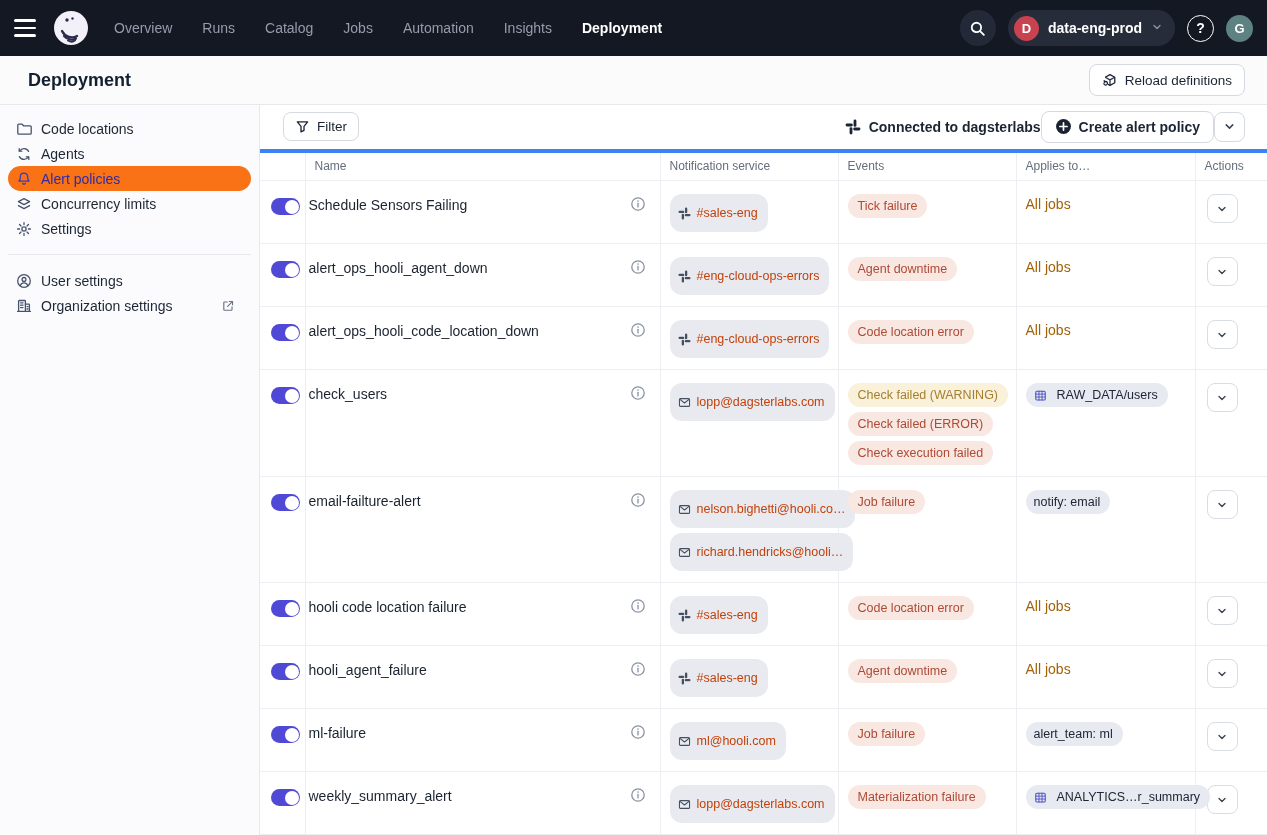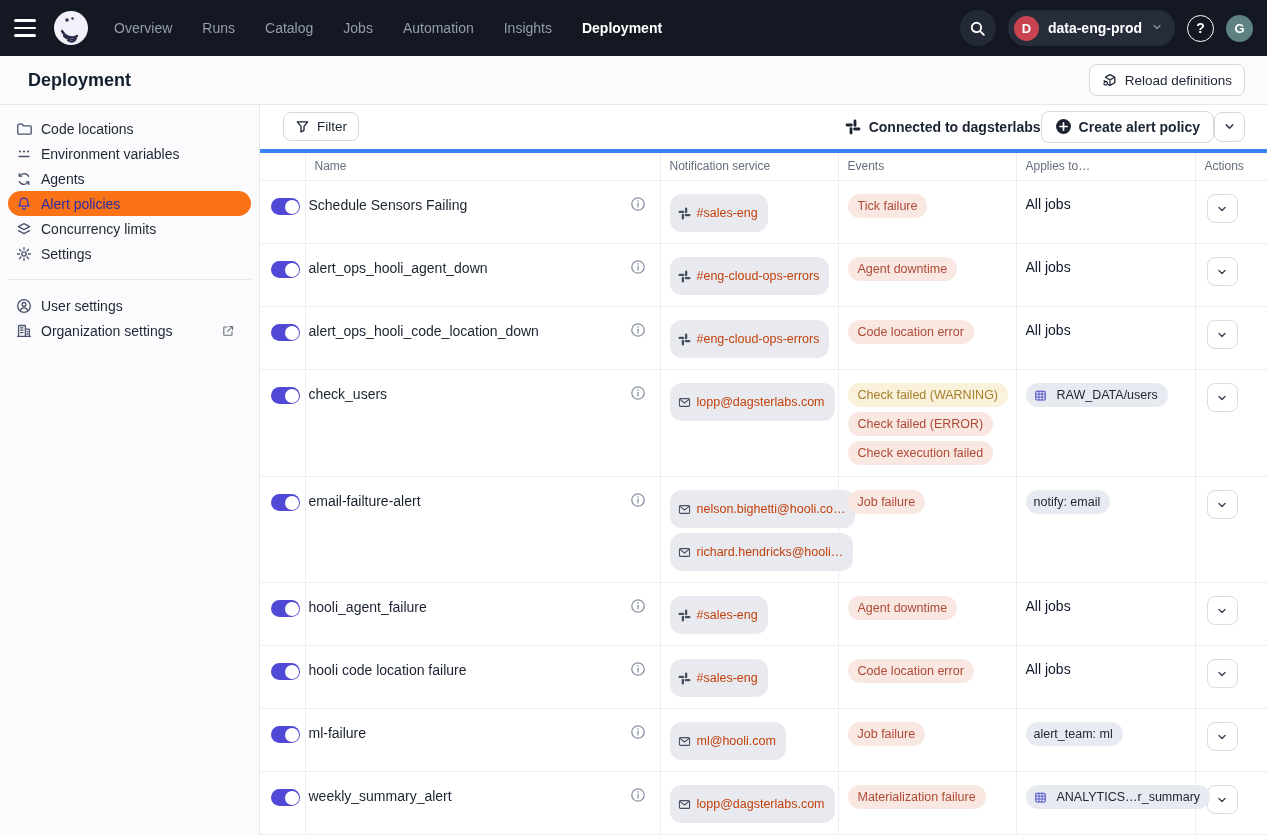--- a/index.html
+++ b/index.html
@@ -62,21 +62,21 @@
   .info-icon { margin-left:auto; color:#8A93A2; cursor:pointer; flex-shrink:0; display:flex; }
   .cell-pills { padding:13px 10px 11px 9px; }
   .pill-stack { display:flex; flex-direction:column; gap:5px; align-items:flex-start; }
   .svc-pill { display:inline-flex; align-items:center; gap:6px; height:38px; padding:0 10px 0 8px; background:#E8EAEF; border-radius:12px; font-size:12.5px; color:#c2410c; white-space:nowrap; }
   .svc-pill .pi { color:#454F5F; display:flex; }
   .evt-pill { display:inline-flex; align-items:center; height:24px; padding:12px 10px; border-radius:12px; font-size:12.5px; white-space:nowrap; }
   .evt-red { background:#F9E7E2; color:#AE4A35; }
   .evt-amber { background:#FAF1DB; color:#A57F2E; }
   .apl-pill { display:inline-flex; align-items:center; gap:10px; height:24px; padding:0 10px 0 8px; background:#E8EAF2; border-radius:12px; font-size:12.5px; color:#202735; white-space:nowrap; }
   .apl-pill .pi { color:#4A50C2; display:flex; }
-  .apl-text { font-size:14px; color:#0f172a; padding-top:2px; display:inline-block; }
+  .apl-text { font-size:14px; color:#a16207; padding-top:2px; display:inline-block; }
   .cell-actions { padding:13px 0 0 11px; }
   .action-btn { width:31px; height:29px; border:1px solid #D8DCE3; border-radius:8px; background:#fff; display:flex; align-items:center; justify-content:center; color:#3A4250; cursor:pointer; }
 </style>
 </head>
 <body>
 
 <header class="topbar">
   <div class="hamburger">
       <span></span>
       <span></span>
@@ -145,31 +145,20 @@
           <span class="si-icon">
             <svg width="16" height="16" viewBox="0 0 16 16" fill="none" stroke="currentColor" stroke-width="1.3">
               <path d="M1.8 4.2c0-.6.4-1 1-1h3.3l1.4 1.6h6.7c.6 0 1 .4 1 1v6.4c0 .6-.4 1-1 1H2.8c-.6 0-1-.4-1-1z" stroke-linecap="round" stroke-linejoin="round"></path>
             </svg>
           </span>
           <span>Code locations</span>
         </div>
         <div class="side-item">
           <span class="si-icon">
             <svg width="16" height="16" viewBox="0 0 16 16" fill="none" stroke="currentColor" stroke-width="1.3">
-              <circle cx="4" cy="5.5" r="1.1" fill="currentColor" stroke="none"></circle>
-              <circle cx="8" cy="5.5" r="1.1" fill="currentColor" stroke="none"></circle>
-              <circle cx="12" cy="5.5" r="1.1" fill="currentColor" stroke="none"></circle>
-              <path d="M3 10.5h10" stroke-linecap="round" stroke-linejoin="round"></path>
-            </svg>
-          </span>
-          <span>Environment variables</span>
-        </div>
-        <div class="side-item">
-          <span class="si-icon">
-            <svg width="16" height="16" viewBox="0 0 16 16" fill="none" stroke="currentColor" stroke-width="1.3">
               <path d="M12.6 5.4A5.2 5.2 0 0 0 3.6 5" stroke-linecap="round" stroke-linejoin="round"></path>
               <path d="M3.4 10.6a5.2 5.2 0 0 0 9 .4" stroke-linecap="round" stroke-linejoin="round"></path>
               <path d="M3.2 2.6v2.6h2.6" stroke-linecap="round" stroke-linejoin="round"></path>
               <path d="M12.8 13.4v-2.6h-2.6" stroke-linecap="round" stroke-linejoin="round"></path>
             </svg>
           </span>
           <span>Agents</span>
         </div>
         <div class="side-item active">
           <span class="si-icon">
@@ -520,21 +509,21 @@
                 <svg width="12" height="12" viewBox="0 0 16 16" fill="none" stroke="currentColor" stroke-width="1.3">
                   <path d="M4 6l4 4 4-4" stroke-linecap="round" stroke-linejoin="round" stroke-width="1.8"></path>
                 </svg>
               </button>
             </td>
           </tr>
           <tr>
             <td class="cell-toggle"><span class="toggle"></span></td>
             <td class="cell-name">
               <div class="name-wrap">
-                <span class="row-name">hooli_agent_failure</span>
+                <span class="row-name">hooli code location failure</span>
                 <span class="info-icon">
                   <svg width="16" height="16" viewBox="0 0 16 16" fill="none" stroke="currentColor" stroke-width="1.3">
                     <circle cx="8" cy="8" r="6.2"></circle>
                     <path d="M8 7.3v3.6" stroke-linecap="round" stroke-linejoin="round"></path>
                     <circle cx="8" cy="5.1" r="0.8" fill="currentColor" stroke="none"></circle>
                   </svg>
                 </span>
               </div>
             </td>
             <td class="cell-pills">
@@ -547,37 +536,37 @@
                       <rect x="4.6" y="8.2" width="2.8" height="7.2" rx="1.4" fill="currentColor" stroke="none"></rect>
                       <rect x="0.6" y="4.6" width="7.2" height="2.8" rx="1.4" fill="currentColor" stroke="none"></rect>
                     </svg>
                   </span>
                   <span>#sales-eng</span>
                 </span>
               </div>
             </td>
             <td class="cell-pills">
               <div class="pill-stack">
-                <span class="evt-pill evt-red">Agent downtime</span>
+                <span class="evt-pill evt-red">Code location error</span>
               </div>
             </td>
             <td class="cell-pills"><span class="apl-text">All jobs</span></td>
             <td class="cell-actions">
               <button class="action-btn">
                 <svg width="12" height="12" viewBox="0 0 16 16" fill="none" stroke="currentColor" stroke-width="1.3">
                   <path d="M4 6l4 4 4-4" stroke-linecap="round" stroke-linejoin="round" stroke-width="1.8"></path>
                 </svg>
               </button>
             </td>
           </tr>
           <tr>
             <td class="cell-toggle"><span class="toggle"></span></td>
             <td class="cell-name">
               <div class="name-wrap">
-                <span class="row-name">hooli code location failure</span>
+                <span class="row-name">hooli_agent_failure</span>
                 <span class="info-icon">
                   <svg width="16" height="16" viewBox="0 0 16 16" fill="none" stroke="currentColor" stroke-width="1.3">
                     <circle cx="8" cy="8" r="6.2"></circle>
                     <path d="M8 7.3v3.6" stroke-linecap="round" stroke-linejoin="round"></path>
                     <circle cx="8" cy="5.1" r="0.8" fill="currentColor" stroke="none"></circle>
                   </svg>
                 </span>
               </div>
             </td>
             <td class="cell-pills">
@@ -590,21 +579,21 @@
                       <rect x="4.6" y="8.2" width="2.8" height="7.2" rx="1.4" fill="currentColor" stroke="none"></rect>
                       <rect x="0.6" y="4.6" width="7.2" height="2.8" rx="1.4" fill="currentColor" stroke="none"></rect>
                     </svg>
                   </span>
                   <span>#sales-eng</span>
                 </span>
               </div>
             </td>
             <td class="cell-pills">
               <div class="pill-stack">
-                <span class="evt-pill evt-red">Code location error</span>
+                <span class="evt-pill evt-red">Agent downtime</span>
               </div>
             </td>
             <td class="cell-pills"><span class="apl-text">All jobs</span></td>
             <td class="cell-actions">
               <button class="action-btn">
                 <svg width="12" height="12" viewBox="0 0 16 16" fill="none" stroke="currentColor" stroke-width="1.3">
                   <path d="M4 6l4 4 4-4" stroke-linecap="round" stroke-linejoin="round" stroke-width="1.8"></path>
                 </svg>
               </button>
             </td>

